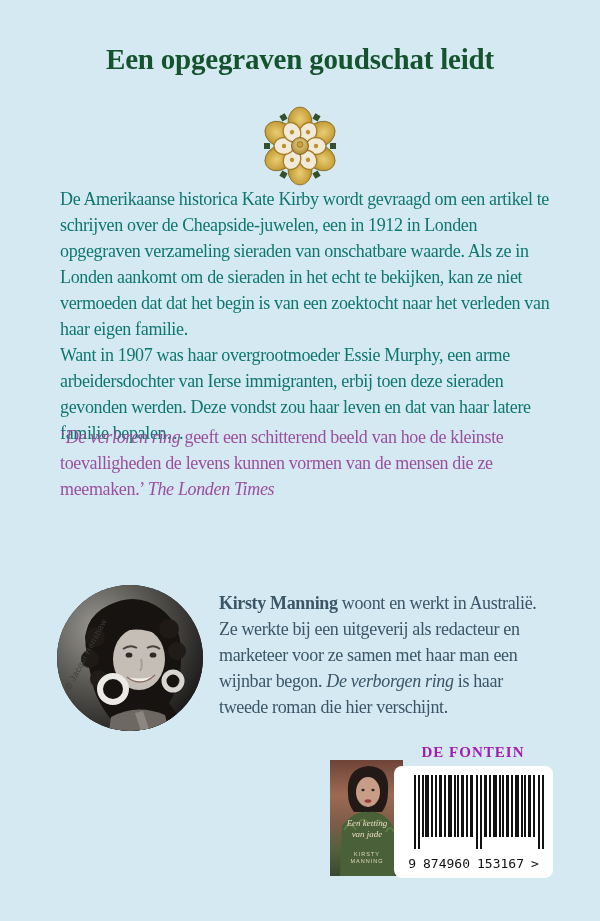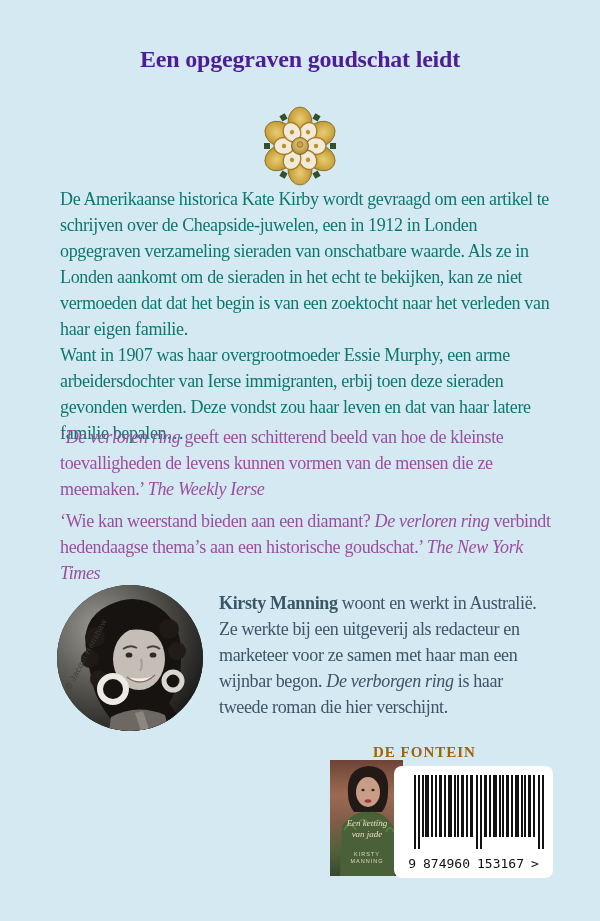--- a/index.html
+++ b/index.html
@@ -4,21 +4,21 @@
 <style>
   html,body{margin:0;padding:0;background:#d4e9f2;}
   .cover{
     position:relative;width:600px;height:921px;margin:0 auto;
     background:#d4e9f2;overflow:hidden;
     font-family:"Liberation Serif",serif;
   }
   
   .headline{
     position:absolute;top:44px;left:0;width:600px;text-align:center;
-    color:#4c1d95;font-weight:700;font-size:24px;line-height:31px;
+    color:#14532d;font-weight:700;font-size:29px;line-height:31px;
     letter-spacing:-0.2px;
   }
   
   .brooch{position:absolute;top:106px;left:261px;width:78px;height:80px;}
   
   .synopsis{
     position:absolute;left:60px;top:186px;width:500px;
     color:#0f766e;font-size:18px;line-height:26px;letter-spacing:-0.35px;
   }
   .synopsis p{margin:0;}
@@ -41,22 +41,22 @@
     color:#3f3f3f;font-family:"Liberation Sans",sans-serif;
     font-size:8.5px;letter-spacing:0.5px;text-align:center;opacity:0.9;
   }
   .bio{
     width:334px;padding-top:5px;color:#3b5667;
     font-size:18px;line-height:26px;letter-spacing:-0.35px;
   }
   .bio b{font-weight:700;}
   
   .publisher{
-    position:absolute;top:744px;left:373px;width:200px;
-    color:#a16207;font-weight:700;font-size:15px;letter-spacing:1px;
+    position:absolute;top:744px;left:373px;width:200px;text-align:center;
+    color:#a21caf;font-weight:700;font-size:15px;letter-spacing:1px;
   }
   .thumb{position:absolute;left:303px;top:760px;width:73px;height:116px;padding-left:27px;}
   .barcode-box{
     position:absolute;left:394px;top:766px;width:159px;height:112px;
     background:#ffffff;border-radius:8px;
   }
   .barcode-box svg{position:absolute;top:9px;left:0;}
   .barcode-digits{
     position:absolute;bottom:7px;left:0;width:100%;
     display:flex;justify-content:center;gap:7px;
@@ -123,23 +123,22 @@
         <circle cx="0" cy="-1.5" r="3" fill="#caa145" stroke="#7a5a14" stroke-width="0.6"></circle>
       </g>
     </svg>
   </div>
 
   <div class="synopsis">
     <p>De Amerikaanse historica Kate Kirby wordt gevraagd om een artikel te schrijven over de Cheapside-juwelen, een in 1912 in Londen opgegraven verzameling sieraden van onschatbare waarde. Als ze in Londen aankomt om de sieraden in het echt te bekijken, kan ze niet vermoeden dat dat het begin is van een zoektocht naar het verleden van haar eigen familie.</p>
     <p>Want in 1907 was haar overgrootmoeder Essie Murphy, een arme arbeidersdochter van Ierse immigranten, erbij toen deze sieraden gevonden werden. Deze vondst zou haar leven en dat van haar latere familie bepalen…</p>
   </div>
 
-  <p class="quote q1"><span>‘</span><i>De verloren ring</i><span> geeft een schitterend beeld van hoe de kleinste toevalligheden de levens kunnen vormen van de mensen die ze meemaken.’ </span><i>The Weekly Ierse</i></p>
-
-  <p class="quote q2"><span>‘Wie kan weerstand bieden aan een diamant? </span><i>De verloren ring</i><span> verbindt hedendaagse thema’s aan een historische goudschat.’ </span><i>The New York Times</i></p>
+  <p class="quote q1"><span>‘</span><i>De verloren ring</i><span> geeft een schitterend beeld van hoe de kleinste toevalligheden de levens kunnen vormen van de mensen die ze meemaken.’ </span><i>The Londen Times</i></p>
+
 
   <div class="author">
     <div class="photo">
       <svg width="146" height="146" viewBox="0 0 146 146">
         <defs>
           <radialGradient id="bgp" cx="28%" cy="30%" r="85%">
             <stop offset="0%" stop-color="#9a9892"></stop>
             <stop offset="45%" stop-color="#5a5852"></stop>
             <stop offset="100%" stop-color="#141414"></stop>
           </radialGradient>

